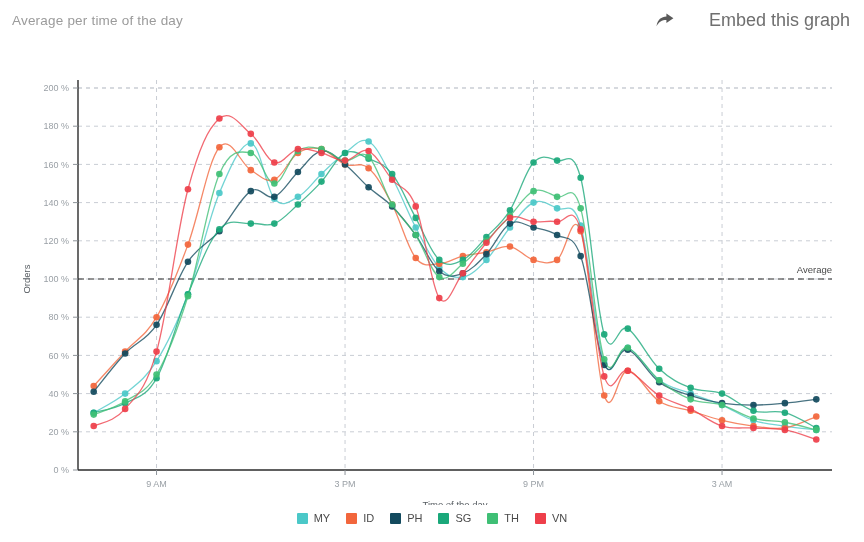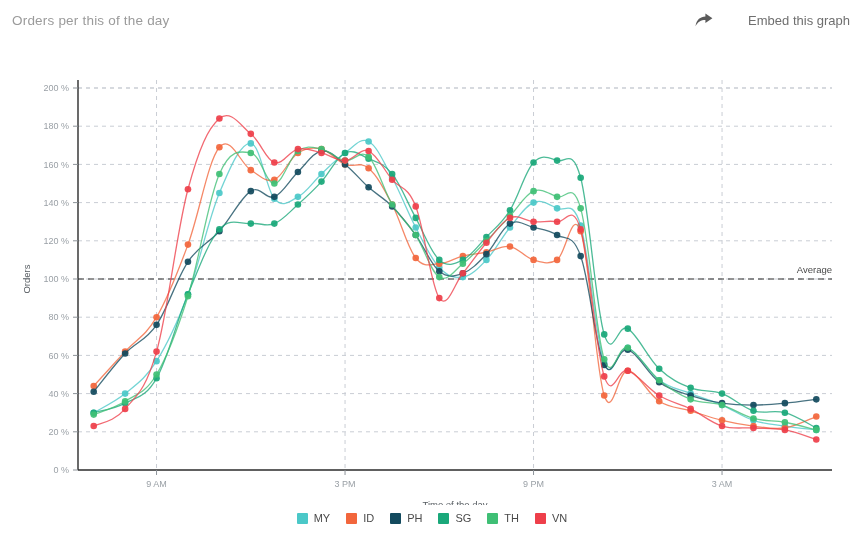--- a/index.html
+++ b/index.html
@@ -41,21 +41,21 @@
     white-space: nowrap;
   }
   .embed-wrap {
     display: flex;
     align-items: center;
     gap: 7px;
     cursor: pointer;
     user-select: none;
   }
   .embed-label {
-    font-size: 13px;
+    font-size: 18px;
     color: #6f6f6f;
     white-space: nowrap;
     margin-left: 28px;
   }
   .share-icon {
     display: block;
     width: 18px;
     height: 14px;
   }
   
@@ -111,21 +111,21 @@
     color: #4a4a4a;
     font-family: "Liberation Sans", sans-serif;
   }
 </style>
 </head>
 <body>
 
 <div id="app">
 
   <div class="header">
-    <div class="chart-title">Orders per this of the day</div>
+    <div class="chart-title">Average per time of the day</div>
     <div class="embed-wrap">
       <span class="share-icon">
         <svg width="18" height="14" viewBox="0 0 18 14">
           <path d="M0.5 13.2 C1.6 6.4 5.4 3.9 10.4 3.6 L10.4 0.6 L17.4 5.3 L10.4 10.0 L10.4 7.0 C6.0 7.0 2.8 8.9 0.5 13.2 Z" fill="#5a5a5a"></path>
         </svg>
       </span>
       <span class="embed-label">Embed this graph</span>
     </div>
   </div>
 

